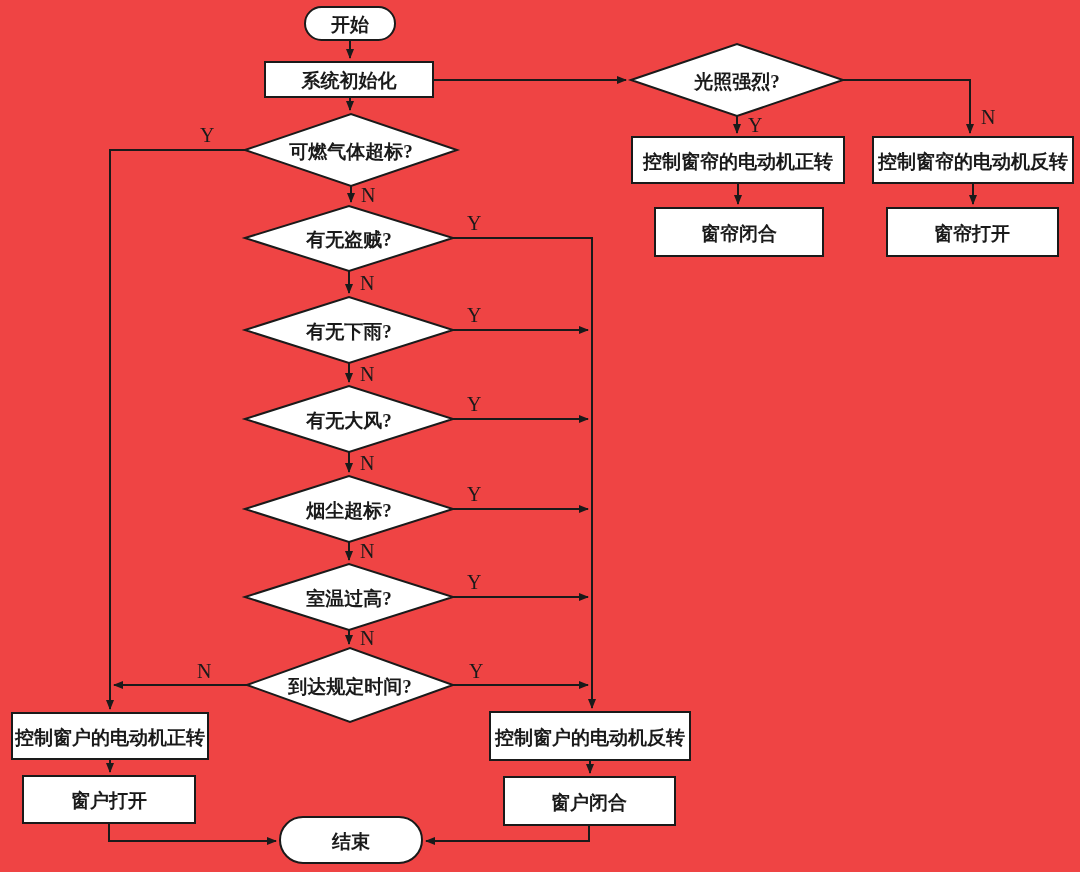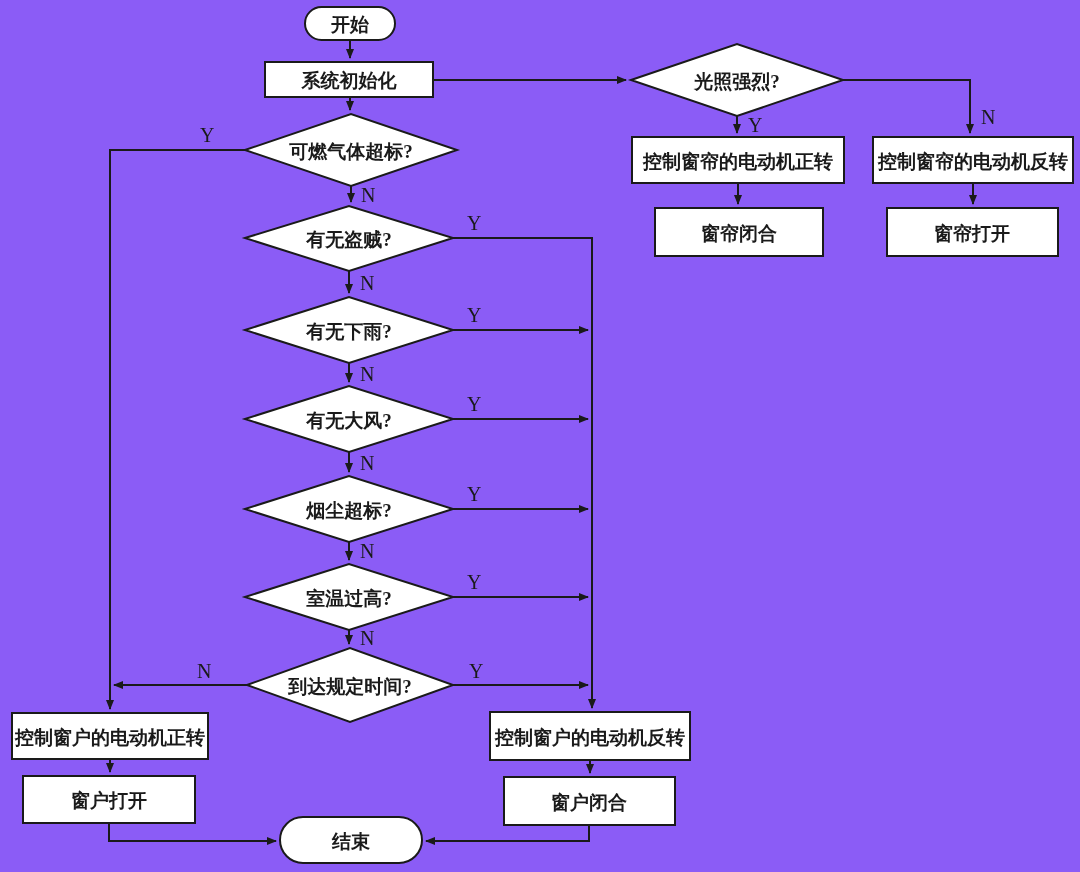--- a/index.html
+++ b/index.html
@@ -4,21 +4,21 @@
 <style>
   html, body {
     margin: 0;
     padding: 0;
     background: #ffffff;
   }
   #stage {
     position: relative;
     width: 1080px;
     height: 872px;
-    background: #8b5cf6;
+    background: #ef4444;
     overflow: hidden;
   }
   svg { display: block; }
   .shape {
     fill: #ffffff;
     stroke: #1a1a1a;
     stroke-width: 2;
   }
   .edge {
     fill: none;

